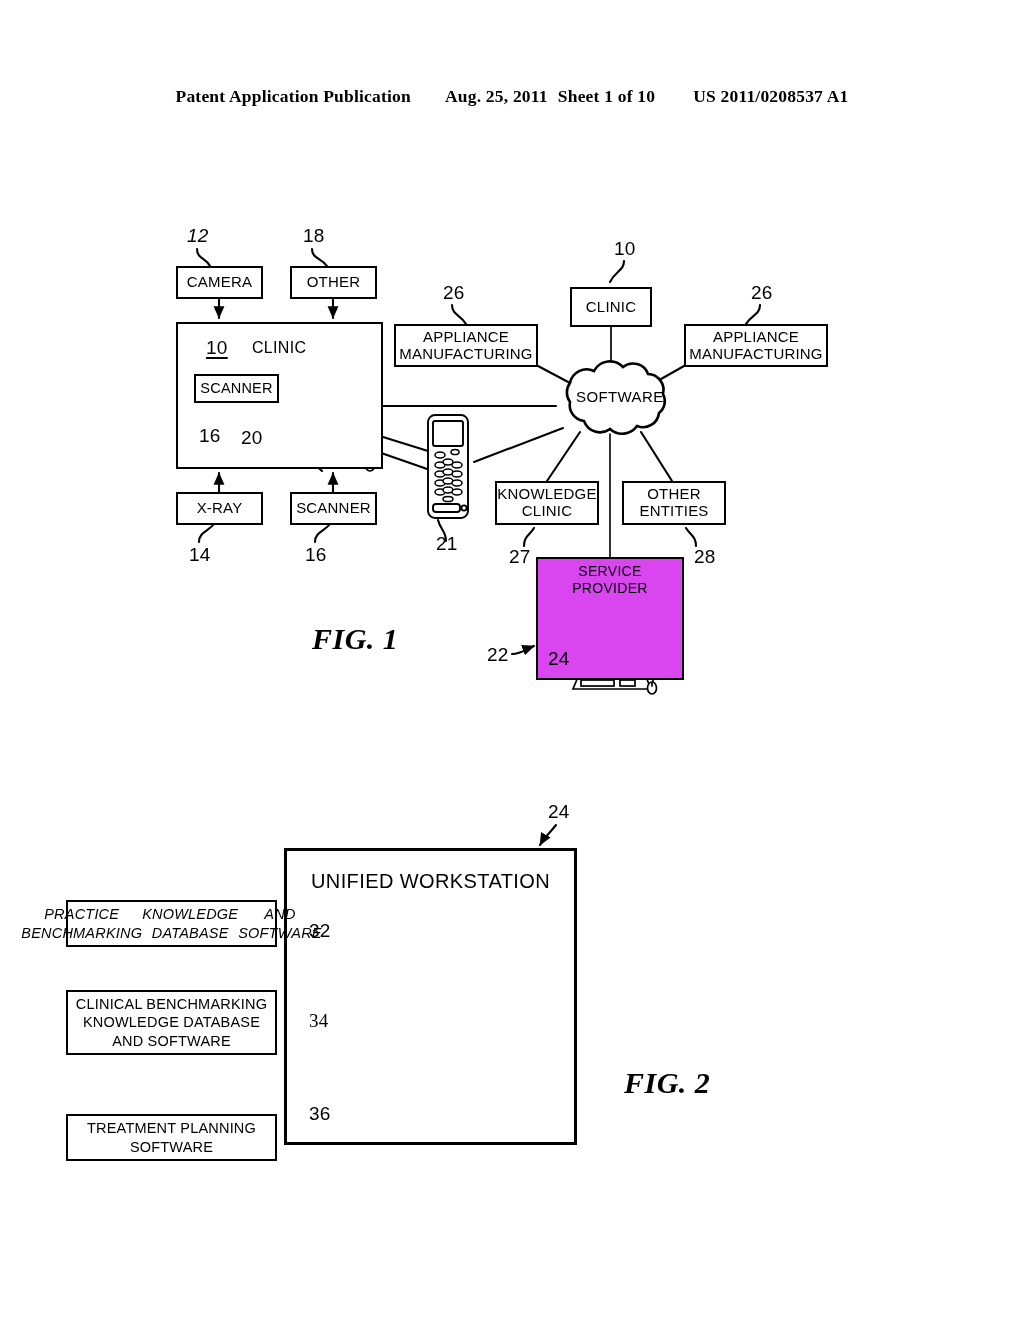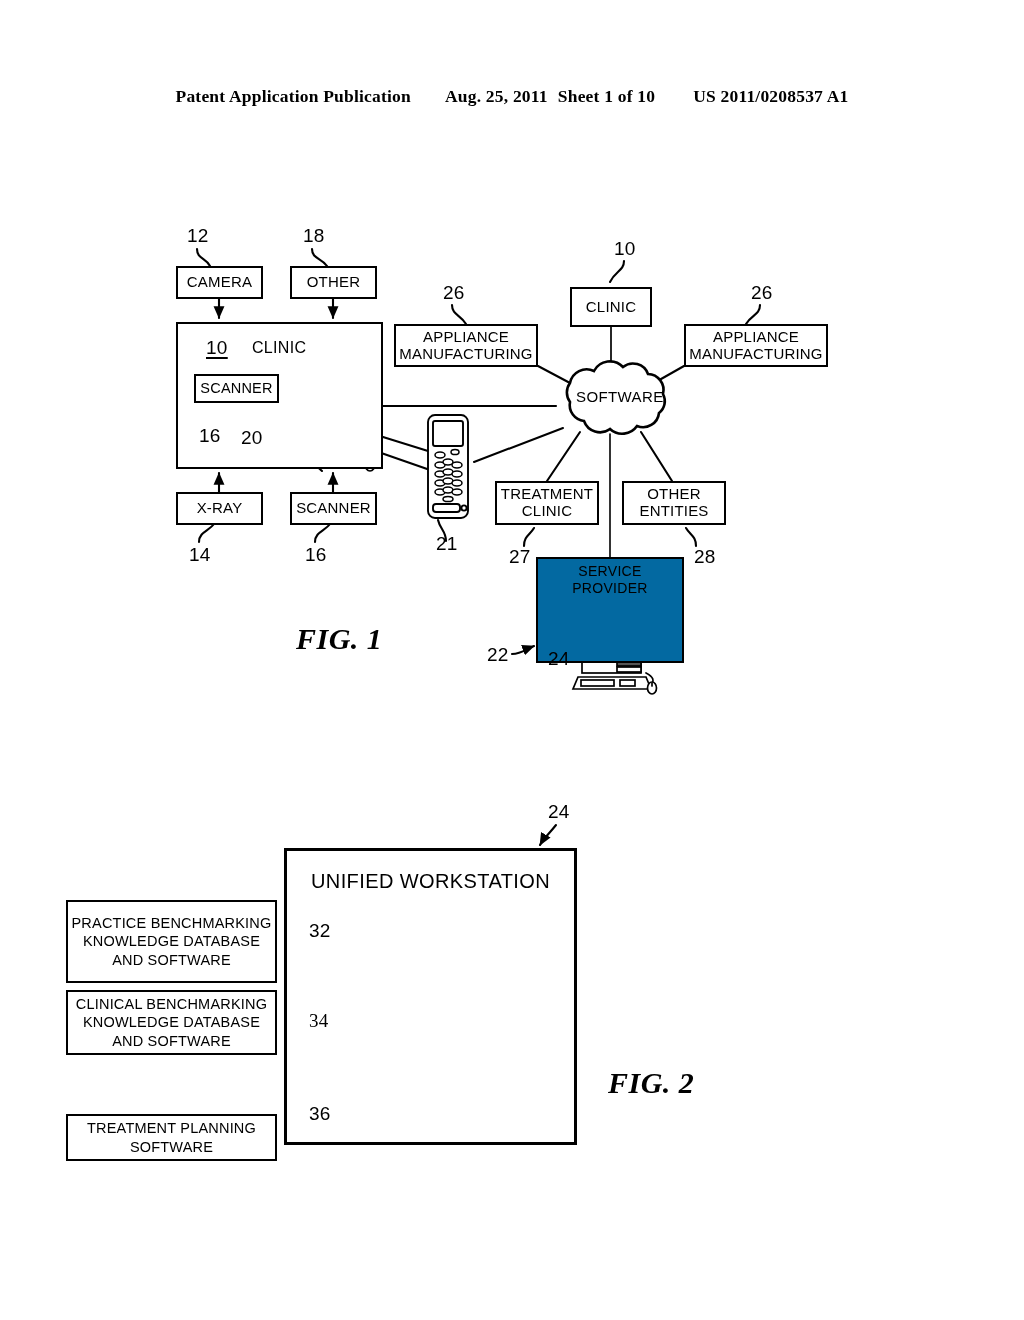--- a/index.html
+++ b/index.html
@@ -85,20 +85,21 @@
 
   
   .figcaption {
     position: absolute;
     font-family: "Liberation Serif", serif;
     font-style: italic;
     font-weight: bold;
     font-size: 30px;
     letter-spacing: 0.5px;
     white-space: nowrap;
+    margin-left: 16px;
   }
 
   
   #internet-label {
     position: absolute;
     font-size: 15px;
     letter-spacing: 0.4px;
     white-space: nowrap;
   }
 
@@ -113,24 +114,24 @@
     border: 2.5px solid #000;
     background: #fff;
   }
 
   
   #service-provider-container {
     position: absolute;
     left: 536px;
     top: 557px;
     width: 148px;
-    height: 106px;
+    height: 123px;
     box-sizing: border-box;
     border: 2.5px solid #000;
-    background: #0369a1;
+    background: #d946ef;
   }
   #service-provider-title {
     position: absolute;
     top: 4px;
     left: 0;
     width: 100%;
     text-align: center;
     font-size: 14px;
     line-height: 1.2;
     letter-spacing: 0.3px;
@@ -364,37 +365,37 @@
   <span class="lbl">MANUFACTURING</span>
 </div>
 
 <div class="pbox" style="left:570px; top:287px; width:82px; height:40px;">
   <span class="lbl">CLINIC</span>
 </div>
 
 <div id="internet-label" style="left:576px; top:388px;">SOFTWARE</div>
 
 <div class="pbox" style="left:495px; top:481px; width:104px; height:44px; flex-direction:column;">
-  <span class="lbl">TREATMENT</span>
+  <span class="lbl">KNOWLEDGE</span>
   <span class="lbl">CLINIC</span>
 </div>
 
 <div class="pbox" style="left:622px; top:481px; width:104px; height:44px; flex-direction:column;">
   <span class="lbl">OTHER</span>
   <span class="lbl">ENTITIES</span>
 </div>
 
 <div id="service-provider-container">
   <div id="service-provider-title">
     <span>SERVICE</span><br>
     <span>PROVIDER</span>
   </div>
 </div>
 
-<div class="refnum" style="left:187px; top:225px;">12</div>
+<div class="refnum" style="left:187px; top:225px;font-style:italic;">12</div>
 <div class="refnum" style="left:303px; top:225px;">18</div>
 <div class="refnum" style="left:199px; top:425px;">16</div>
 <div class="refnum" style="left:241px; top:427px;">20</div>
 <div class="refnum" style="left:189px; top:544px;">14</div>
 <div class="refnum" style="left:305px; top:544px;">16</div>
 <div class="refnum" style="left:436px; top:533px;">21</div>
 <div class="refnum" style="left:443px; top:282px;">26</div>
 <div class="refnum" style="left:751px; top:282px;">26</div>
 <div class="refnum" style="left:614px; top:238px;">10</div>
 <div class="refnum" style="left:509px; top:546px;">27</div>
@@ -403,21 +404,21 @@
 <div class="refnum" style="left:548px; top:648px;">24</div>
 
 <div class="figcaption" style="left:296px; top:622px;">FIG. 1</div>
 
 <div class="refnum" style="left:548px; top:801px;">24</div>
 
 <div id="unified-workstation">
   <div id="uw-title">UNIFIED WORKSTATION</div>
 </div>
 
-<div class="uw-subbox" style="top:900px; height:83px; flex-direction:column;">
+<div class="uw-subbox" style="top:900px; height:47px; flex-direction:row;font-style:italic;">
   <span class="lbl">PRACTICE BENCHMARKING</span>
   <span class="lbl">KNOWLEDGE DATABASE</span>
   <span class="lbl">AND SOFTWARE</span>
 </div>
 
 <div class="uw-subbox" style="top:990px; height:65px; flex-direction:column;">
   <span class="lbl">CLINICAL BENCHMARKING</span>
   <span class="lbl">KNOWLEDGE DATABASE</span>
   <span class="lbl">AND SOFTWARE</span>
 </div>

